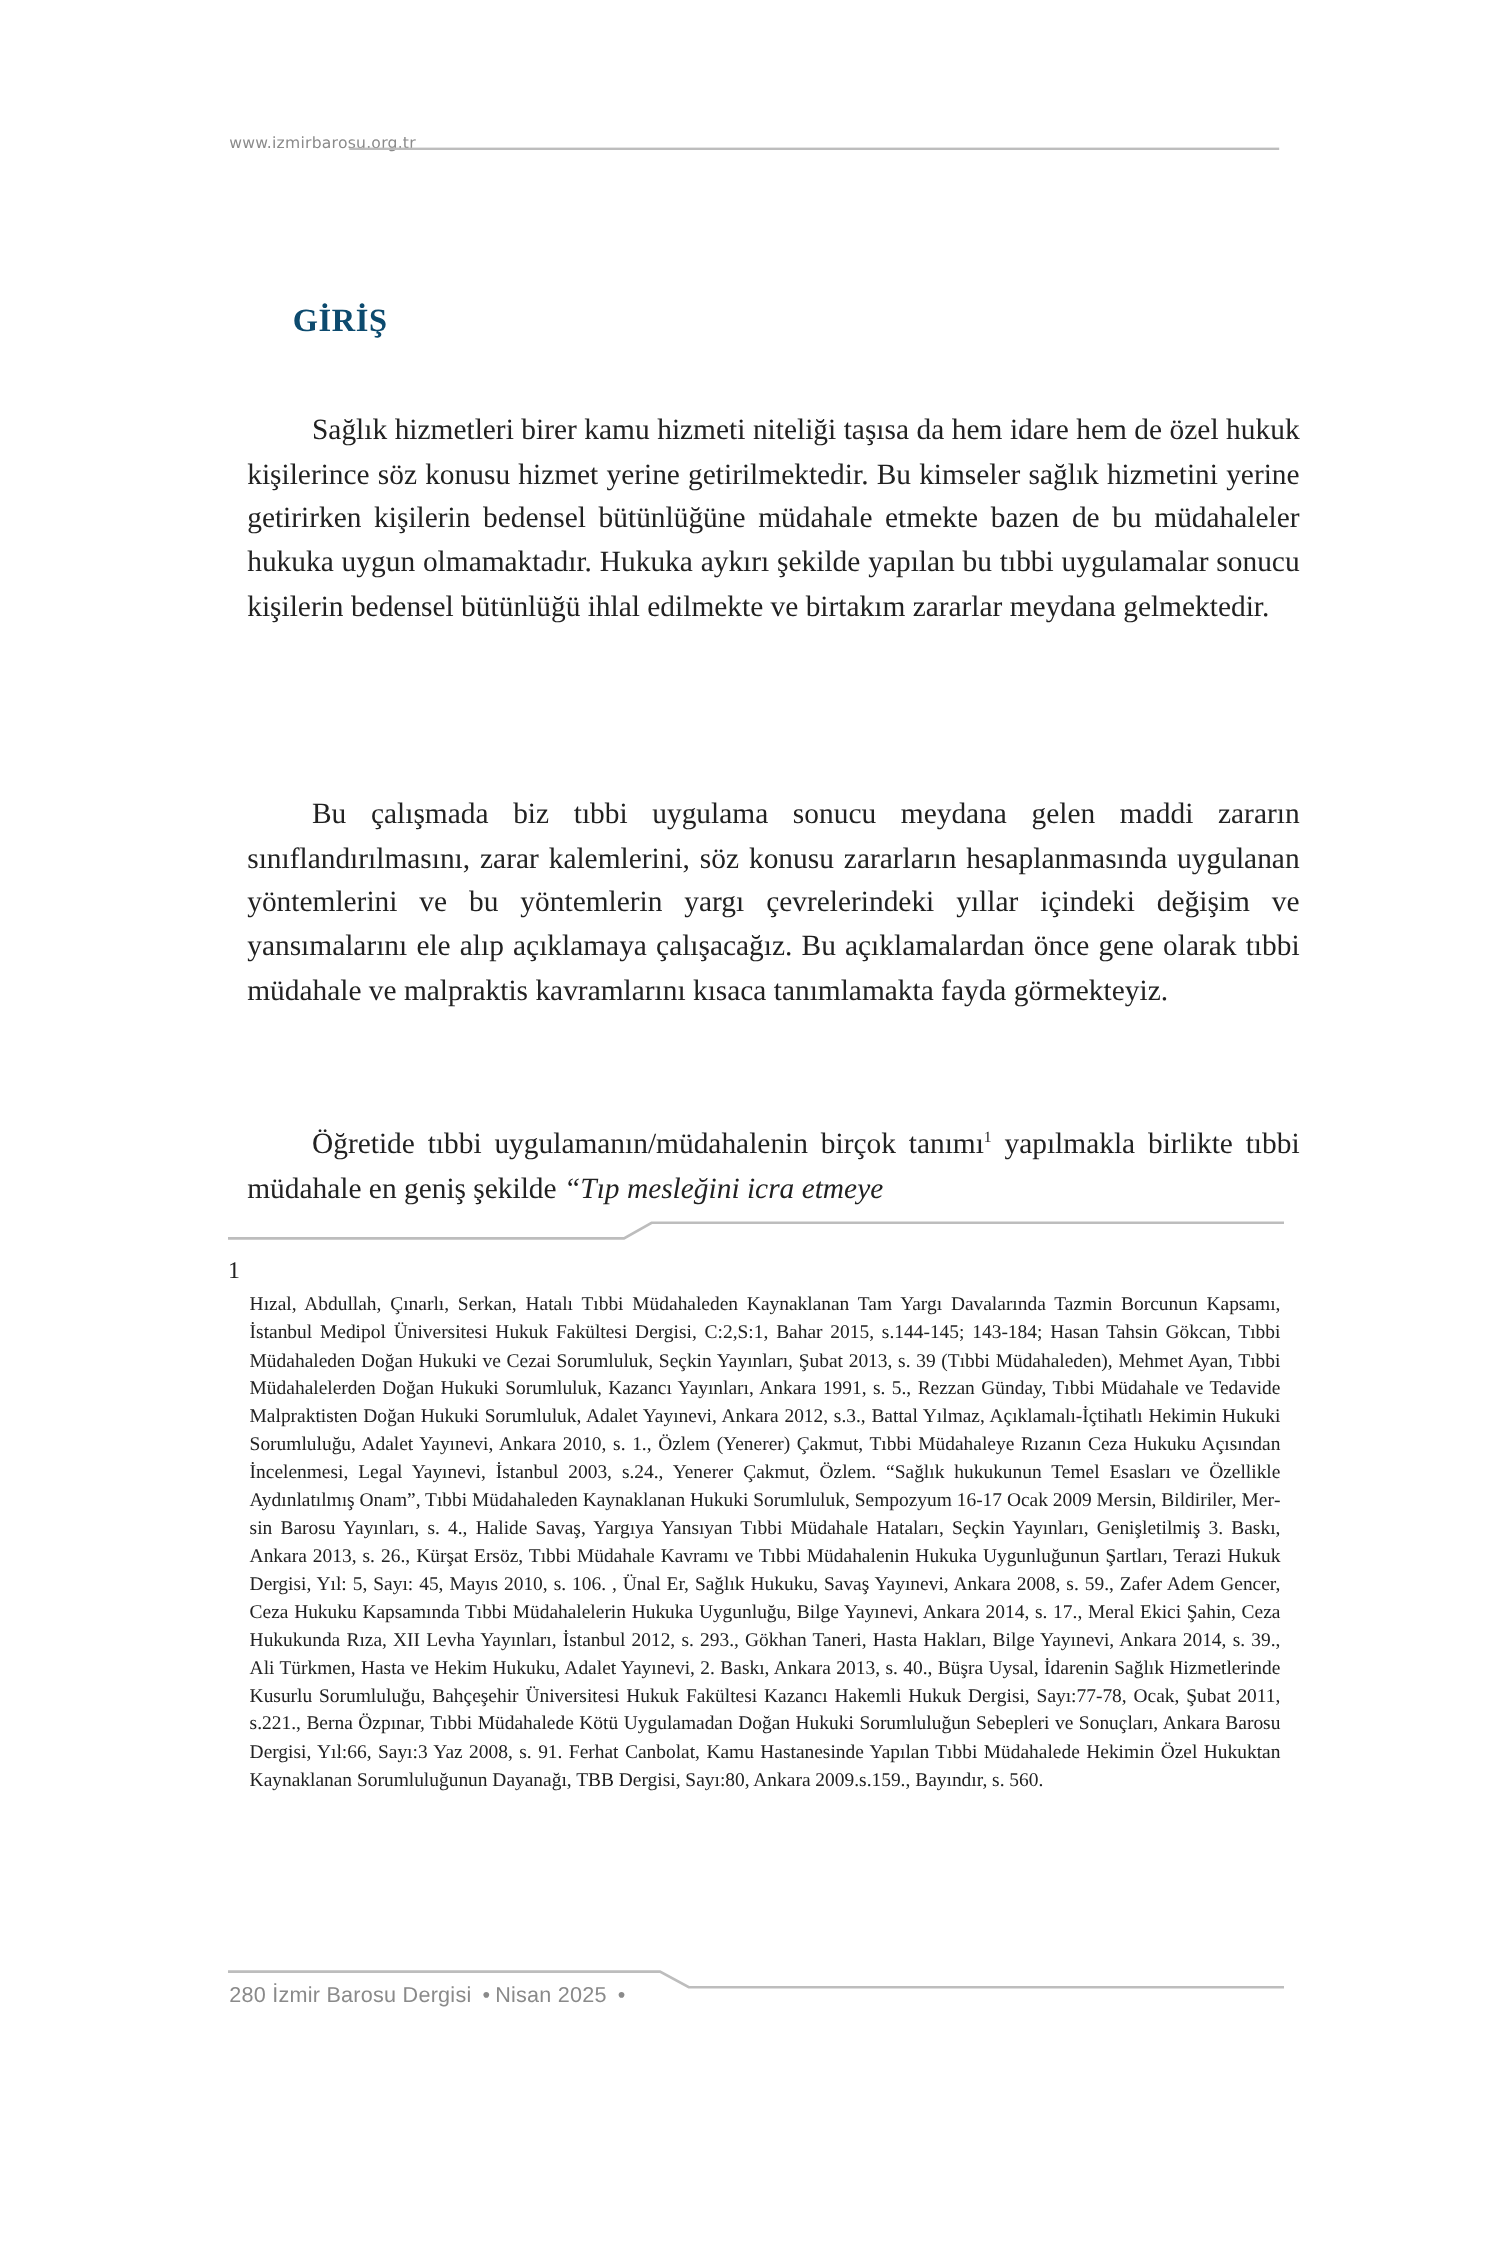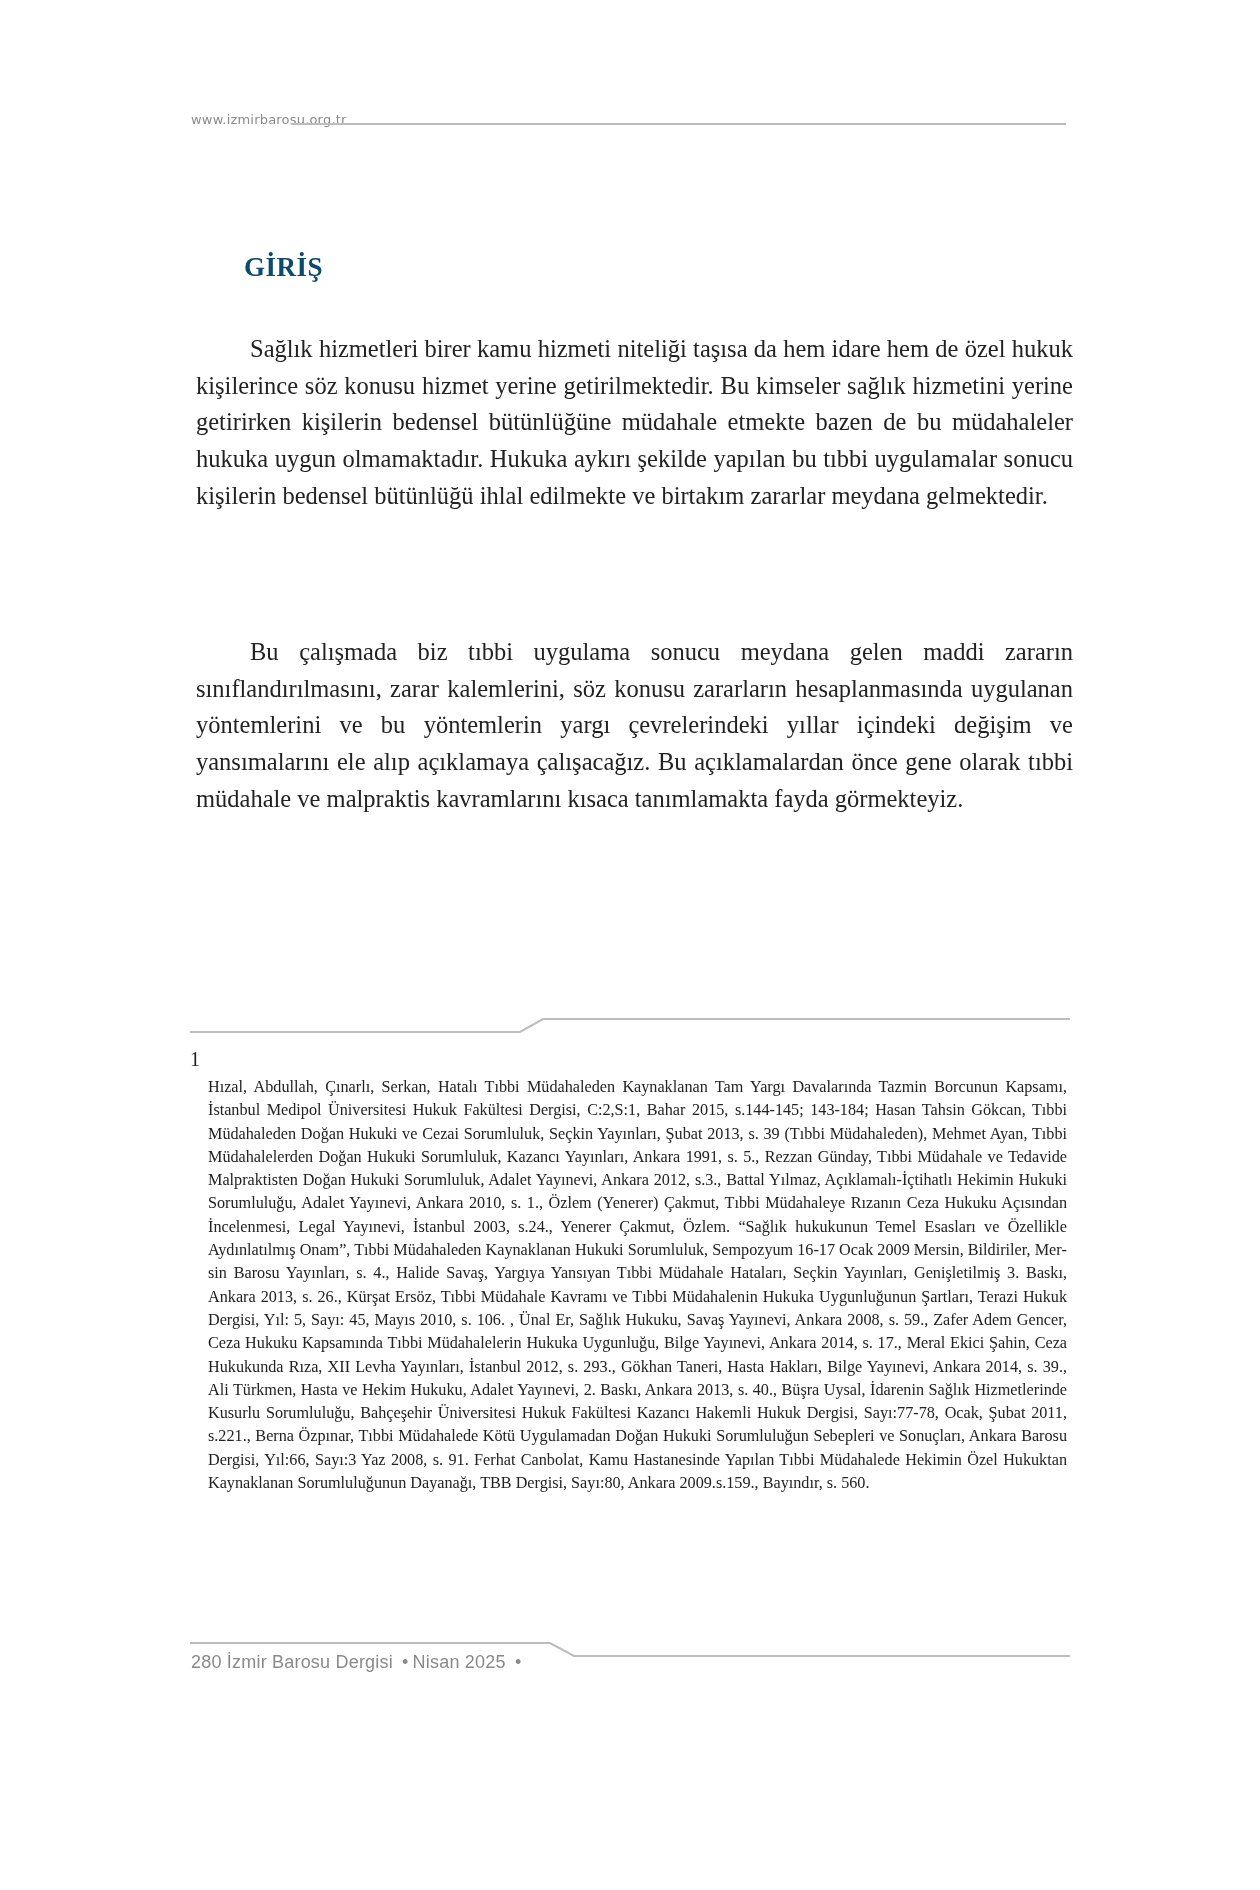--- a/index.html
+++ b/index.html
@@ -20,25 +20,25 @@
   .section-title {
     position: absolute; left: 244px; top: 252px;
     font-family: "Liberation Serif", serif; font-weight: bold; font-size: 27px; color: #0c4a6e;
     letter-spacing: 0.5px;
   }
 
   
   .body-text {
     position: absolute; left: 190px; width: 877px;
     font-family: "Liberation Serif", serif; font-size: 24.5px; line-height: 36.7px; color: #222;
-    text-align: justify; text-indent: 54px; margin: 6px;
+    text-align: justify; text-indent: 54px; margin: 16px;
     hyphens: manual;
   }
   .p1 { top: 325px; }
-  .p2 { top: 628px; font-family: Liberation Serif, serif; }
+  .p2 { top: 645px; font-family: Liberation Serif, serif; }
   .p3 { top: 920px; }
   .body-text sup { font-size: 13px; line-height: 0; vertical-align: super; }
   .body-text em { font-style: italic; }
 
   
   .fn-sep { position: absolute; left: 190px; top: 1015px; width: 880px; height: 20px; }
 
   
   .footnote {
     position: absolute; left: 190px; top: 1052px; width: 877px;
@@ -65,20 +65,21 @@
 
 <div class="page">
 
   <div class="header-url">www.izmirbarosu.org.tr</div>
   <div class="header-rule"></div>
 
   <div class="section-title">GİRİŞ</div>
 
   <p class="body-text p1">Sağlık hizmetleri birer kamu hizmeti niteliği taşısa da hem idare hem de özel hukuk kişilerince söz konusu hizmet yerine getirilmektedir. Bu kimseler sağlık hizmetini yerine getirirken kişilerin bedensel bütün­lüğüne müdahale etmekte bazen de bu müdahaleler hukuka uygun ol­mamaktadır. Hukuka aykırı şekilde yapılan bu tıbbi uygulamalar sonucu kişilerin bedensel bütünlüğü ihlal edilmekte ve birtakım zararlar meyda­na gelmektedir.</p>
   <p class="body-text p2">Bu çalışmada biz tıbbi uygulama sonucu meydana gelen maddi za­rarın sınıflandırılmasını, zarar kalemlerini, söz konusu zararların hesap­lanmasında uygulanan yöntemlerini ve bu yöntemlerin yargı çevrelerin­deki yıllar içindeki değişim ve yansımalarını ele alıp açıklamaya çalışacağız. Bu açıklamalardan önce gene olarak tıbbi müdahale ve malpraktis kavramlarını kısaca tanımlamakta fayda görmekteyiz.</p>
+  <p class="body-text p3"><span>Öğretide tıbbi uygulamanın/müdahalenin birçok tanımı</span><sup>1</sup><span> yapıl­makla birlikte tıbbi müdahale en geniş şekilde </span><em>“Tıp mesleğini icra etmeye</em></p>
 
   <svg class="fn-sep" viewBox="0 0 880 20" width="880" height="20">
     <polyline points="0,17 330,17 353,4 880,4" fill="none" stroke="#bdbdbd" stroke-width="2.2"></polyline>
   </svg>
 
   <div class="footnote">
     <span class="fn-mark">1</span>
     <div class="fn-body">Hızal, Abdullah, Çınarlı, Serkan, Hatalı Tıbbi Müdahaleden Kaynaklanan Tam Yargı Davalarında Tazmin Borcunun Kapsamı, İstanbul Medipol Üniversitesi Hukuk Fakültesi Dergisi, C:2,S:1, Bahar 2015, s.144-145; 143-184; Hasan Tahsin Gökcan, Tıbbi Müdahaleden Doğan Hukuki ve Cezai Sorumluluk, Seçkin Yayınları, Şubat 2013, s. 39 (Tıbbi Müdahaleden), Mehmet Ayan, Tıbbi Müdahalelerden Doğan Hukuki Sorumluluk, Kazancı Yayınları, Ankara 1991, s. 5., Rezzan Günday, Tıbbi Müdahale ve Tedavide Malp­raktisten Doğan Hukuki Sorumluluk, Adalet Yayınevi, Ankara 2012, s.3., Battal Yılmaz, Açıklamalı-İçti­hatlı Hekimin Hukuki Sorumluluğu, Adalet Yayınevi, Ankara 2010, s. 1., Özlem (Yenerer) Çakmut, Tıb­bi Müdahaleye Rızanın Ceza Hukuku Açısından İncelenmesi, Legal Yayınevi, İstanbul 2003, s.24., Yenerer Çakmut, Özlem. “Sağlık hukukunun Temel Esasları ve Özellikle Aydınlatılmış Onam”, Tıbbi Müdahaleden Kaynaklanan Hukuki Sorumluluk, Sempozyum 16-17 Ocak 2009 Mersin, Bildiriler, Mer­sin Barosu Yayınları, s. 4., Halide Savaş, Yargıya Yansıyan Tıbbi Müdahale Hataları, Seçkin Yayınları, Genişletilmiş 3. Baskı, Ankara 2013, s. 26., Kürşat Ersöz, Tıbbi Müdahale Kavramı ve Tıbbi Müdahalenin Hukuka Uygunluğunun Şartları, Terazi Hukuk Dergisi, Yıl: 5, Sayı: 45, Mayıs 2010, s. 106. , Ünal Er, Sağlık Hukuku, Savaş Yayınevi, Ankara 2008, s. 59., Zafer Adem Gencer, Ceza Hukuku Kapsamında Tıb­bi Müdahalelerin Hukuka Uygunluğu, Bilge Yayınevi, Ankara 2014, s. 17., Meral Ekici Şahin, Ceza Huku­kunda Rıza, XII Levha Yayınları, İstanbul 2012, s. 293., Gökhan Taneri, Hasta Hakları, Bilge Yayınevi, Ankara 2014, s. 39., Ali Türkmen, Hasta ve Hekim Hukuku, Adalet Yayınevi, 2. Baskı, Ankara 2013, s. 40., Büşra Uysal, İdarenin Sağlık Hizmetlerinde Kusurlu Sorumluluğu, Bahçeşehir Üniversitesi Hukuk Fakül­tesi Kazancı Hakemli Hukuk Dergisi, Sayı:77-78, Ocak, Şubat 2011, s.221., Berna Özpınar, Tıbbi Müda­halede Kötü Uygulamadan Doğan Hukuki Sorumluluğun Sebepleri ve Sonuçları, Ankara Barosu Dergisi, Yıl:66, Sayı:3 Yaz 2008, s. 91. Ferhat Canbolat, Kamu Hastanesinde Yapılan Tıbbi Müdahalede Hekimin Özel Hukuktan Kaynaklanan Sorumluluğunun Dayanağı, TBB Dergisi, Sayı:80, Ankara 2009.s.159., Ba­yındır, s. 560.</div>
   </div>
 

